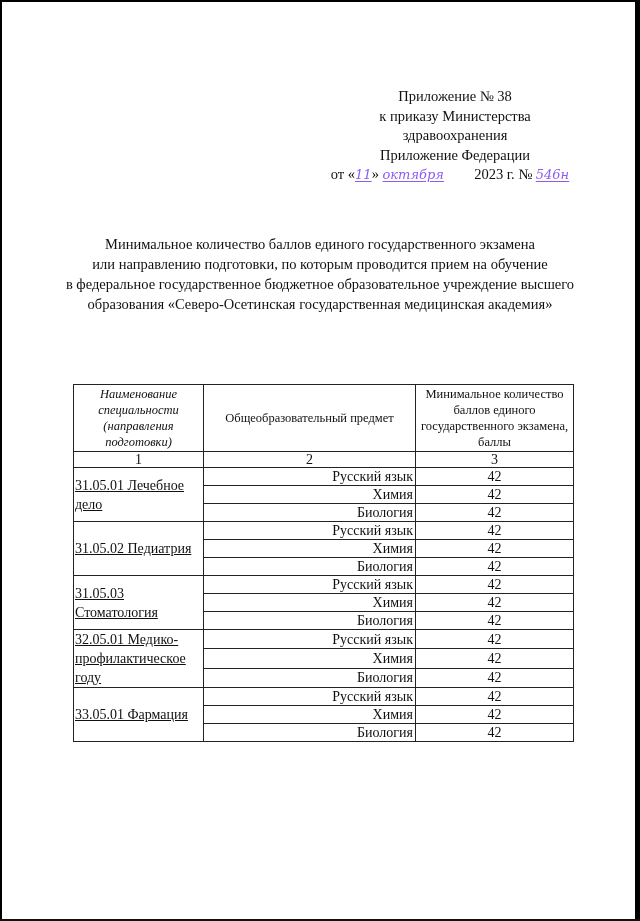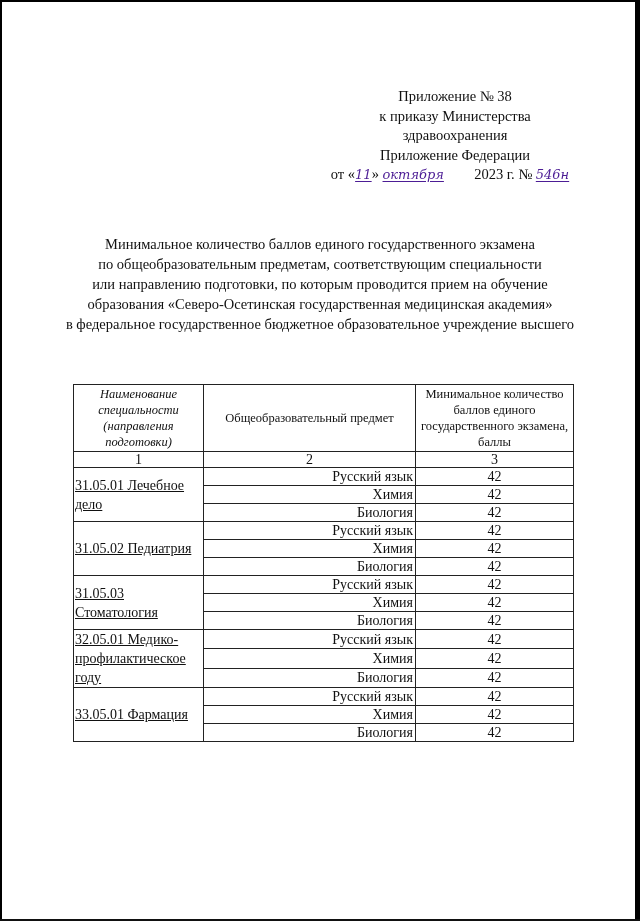--- a/index.html
+++ b/index.html
@@ -13,21 +13,21 @@
   .edge-left { position: absolute; left: 0; top: 0; width: 2px; height: 921px; background: #000; }
   .edge-bottom { position: absolute; left: 0; bottom: 0; width: 640px; height: 2px; background: #111; }
 
   .annex {
     position: absolute; left: 330px; top: 87px; width: 250px;
     text-align: center; font-size: 14.5px; line-height: 19.5px;
   }
   .annex .dateline { white-space: nowrap; margin-left: -10px; }
   .hand {
     font-family: "DejaVu Serif", serif; font-style: italic; font-size: 13px;
-    color: #4c1d95; text-decoration: underline; text-underline-offset: 2px;
+    color: #8b5cf6; text-decoration: underline; text-underline-offset: 2px;
   }
   .hand.wide { display: inline-block; min-width: 88px; text-align: left; }
 
   .title {
     position: absolute; left: 60px; top: 234px; width: 520px;
     text-align: center; font-size: 14.5px; line-height: 20px;
   }
 
   table.scores {
     position: absolute; left: 73px; top: 384px;
@@ -64,24 +64,23 @@
   <div class="dateline">
     <span>от «</span><span class="hand">11</span><span>»</span>
     <span class="hand wide">октября</span>
     <span>2023 г. №</span>
     <span class="hand">546н</span>
   </div>
 </div>
 
 <div class="title">
   <div>Минимальное количество баллов единого государственного экзамена</div>
-  <div>по общеобразовательным предметам, соответствующим специальности</div>
   <div>или направлению подготовки, по которым проводится прием на обучение</div>
+  <div style="white-space:nowrap;margin-left:-10px;margin-right:-10px;">в федеральное государственное бюджетное образовательное учреждение высшего</div>
   <div>образования «Северо-Осетинская государственная медицинская академия»</div>
-  <div style="white-space:nowrap;margin-left:-10px;margin-right:-10px;">в федеральное государственное бюджетное образовательное учреждение высшего</div>
 </div>
 
 <table class="scores">
   <colgroup>
       <col class="c1">
       <col class="c2">
       <col class="c3">
     </colgroup>
   <thead>
     <tr>

